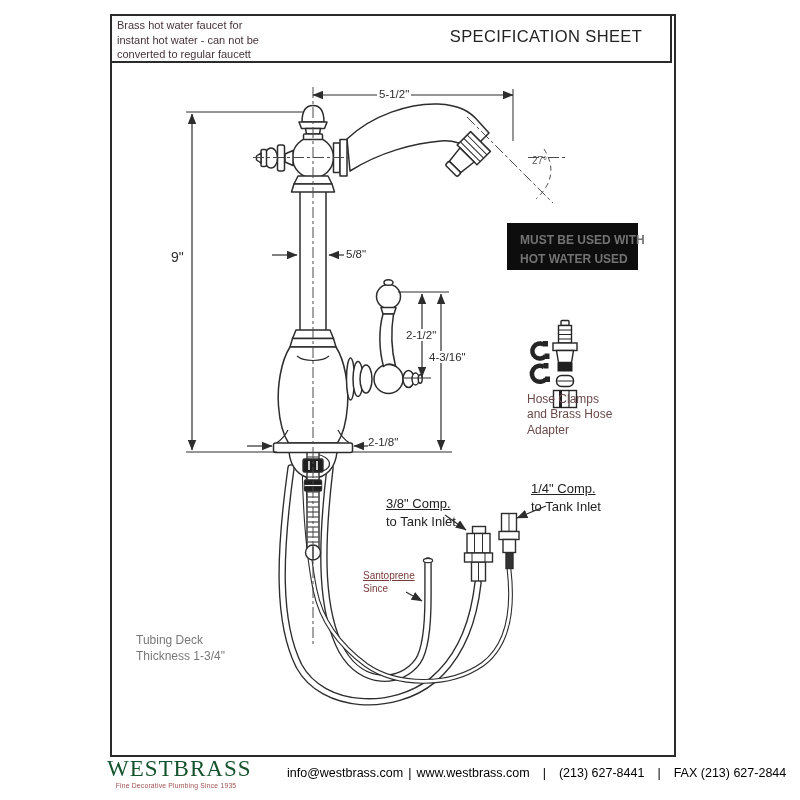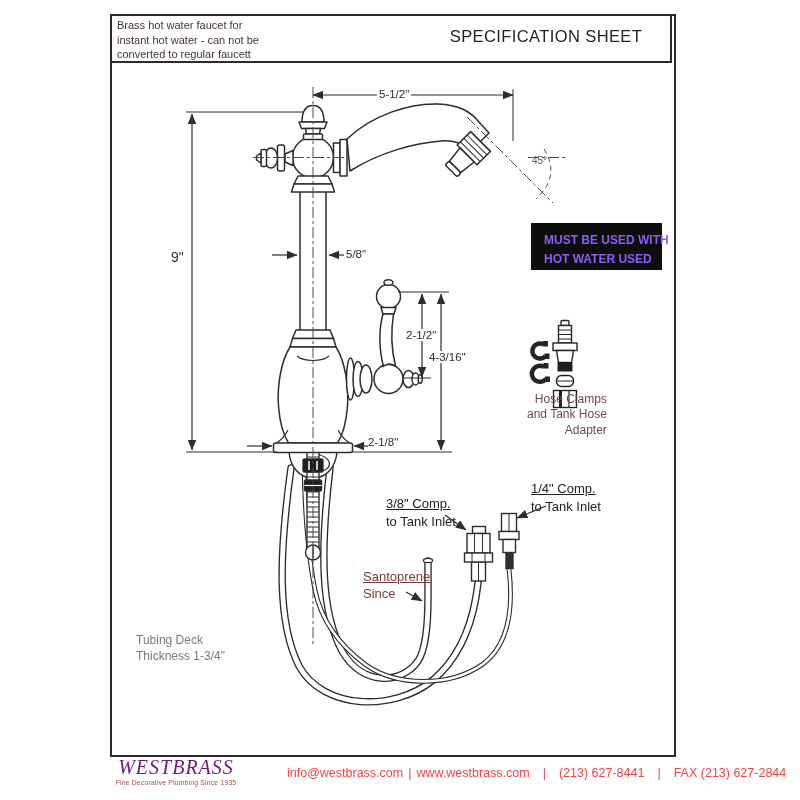--- a/index.html
+++ b/index.html
@@ -18,33 +18,33 @@
   
   .dim{font-size:11.5px;color:#2d2d2d;background:#fff;padding:0 2px;white-space:nowrap;}
   .lbl{white-space:nowrap;}
   #dim-5half{left:377px;top:88px;}
   #dim-9{left:169px;top:249px;font-size:14px;background:transparent;}
   #dim-58{left:344px;top:248px;background:transparent;}
   #dim-45{left:530px;top:155px;font-size:10px;color:#555;background:transparent;}
   #dim-2half{left:404px;top:329px;}
   #dim-4316{left:427px;top:351px;}
   #dim-218{left:366px;top:436px;background:transparent;}
-  #warning-box{left:507px;top:223px;width:131px;height:47px;background:#0d0d0d;color:#8b5cf6;
-               font-weight:bold;font-size:12px;line-height:1.55;padding:8px 0 0 13px;box-sizing:border-box;white-space:nowrap;margin-left:24px;}
-  #label-hose{left:527px;top:392px;font-size:12px;line-height:1.28;color:#6b4a4a;text-align:right;}
+  #warning-box{left:507px;top:223px;width:131px;height:47px;background:#0d0d0d;color:#737373;
+               font-weight:bold;font-size:12px;line-height:1.55;padding:8px 0 0 13px;box-sizing:border-box;white-space:nowrap;}
+  #label-hose{left:527px;top:392px;font-size:12px;line-height:1.28;color:#6b4a4a;}
   #label-38{left:386px;top:495px;font-size:13px;line-height:1.35;color:#222;}
   #label-14{left:531px;top:480px;font-size:13px;line-height:1.35;color:#222;}
-  #label-santo{left:363px;top:569px;font-size:13px;line-height:1.3;color:#7b3a3a;}
+  #label-santo{left:363px;top:569px;font-size:10px;line-height:1.3;color:#7b3a3a;}
   #label-deck{left:136px;top:632px;font-size:12px;line-height:1.35;color:#787878;}
   .u{text-decoration:underline;}
   
   #footer-logo{left:107px;top:757px;width:138px;text-align:center;}
-  #brand{font-family:"Liberation Serif",serif;font-size:20px;letter-spacing:1px;color:#701a75;line-height:1;font-style:italic;}
+  #brand{font-family:"Liberation Serif",serif;font-size:23px;letter-spacing:1px;color:#14532d;line-height:1;}
   #tagline{font-size:6.8px;color:#a05050;margin-top:2px;letter-spacing:.2px;}
-  #footer-contact{left:287px;top:766px;font-size:12.5px;color:#ef4444;white-space:nowrap;}
+  #footer-contact{left:287px;top:766px;font-size:12.5px;color:#000000;white-space:nowrap;}
   #footer-contact .sp1{margin:0 5px;}
   #footer-contact .sp2{margin:0 13px;}
   svg{position:absolute;left:0;top:0;}
 </style>
 </head>
 <body>
 
 <svg width="800" height="800" viewBox="0 0 800 800">
   <defs>
     <marker id="arrow" viewBox="0 0 10 8" refX="9.5" refY="4" markerWidth="11" markerHeight="9" orient="auto-start-reverse" markerUnits="userSpaceOnUse">
@@ -196,33 +196,33 @@
     <div>Brass hot water faucet for</div>
     <div>instant hot water - can not be</div>
     <div>converted to regular faucett</div>
   </div>
   <div class="hcell" id="cell-title">SPECIFICATION SHEET</div>
 </div>
 
 <div class="abs dim" id="dim-5half">5-1/2"</div>
 <div class="abs dim" id="dim-9">9"</div>
 <div class="abs dim" id="dim-58">5/8"</div>
-<div class="abs dim" id="dim-45">45°</div>
+<div class="abs dim" id="dim-45">27°</div>
 <div class="abs dim" id="dim-2half">2-1/2"</div>
 <div class="abs dim" id="dim-4316">4-3/16"</div>
 <div class="abs dim" id="dim-218">2-1/8"</div>
 
 <div class="abs" id="warning-box">
   <div>MUST BE USED WITH</div>
   <div>HOT WATER USED</div>
 </div>
 
 <div class="abs lbl" id="label-hose">
   <div>Hose Clamps</div>
-  <div>and Tank Hose</div>
+  <div>and Brass Hose</div>
   <div>Adapter</div>
 </div>
 <div class="abs lbl" id="label-38">
   <div class="u">3/8" Comp.</div>
   <div>to Tank Inlet</div>
 </div>
 <div class="abs lbl" id="label-14">
   <div class="u">1/4" Comp.</div>
   <div>to Tank Inlet</div>
 </div>

